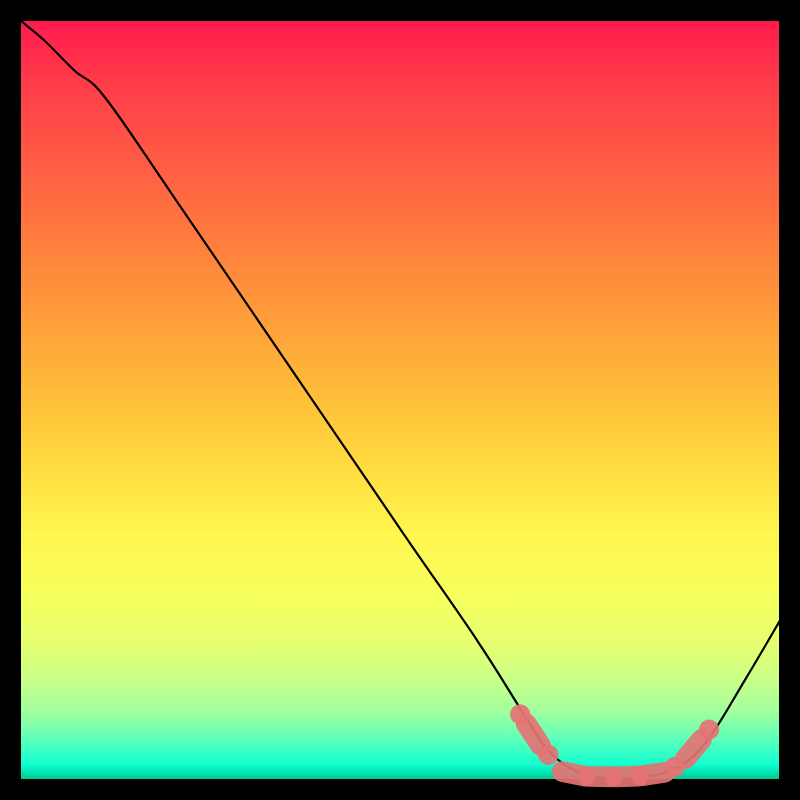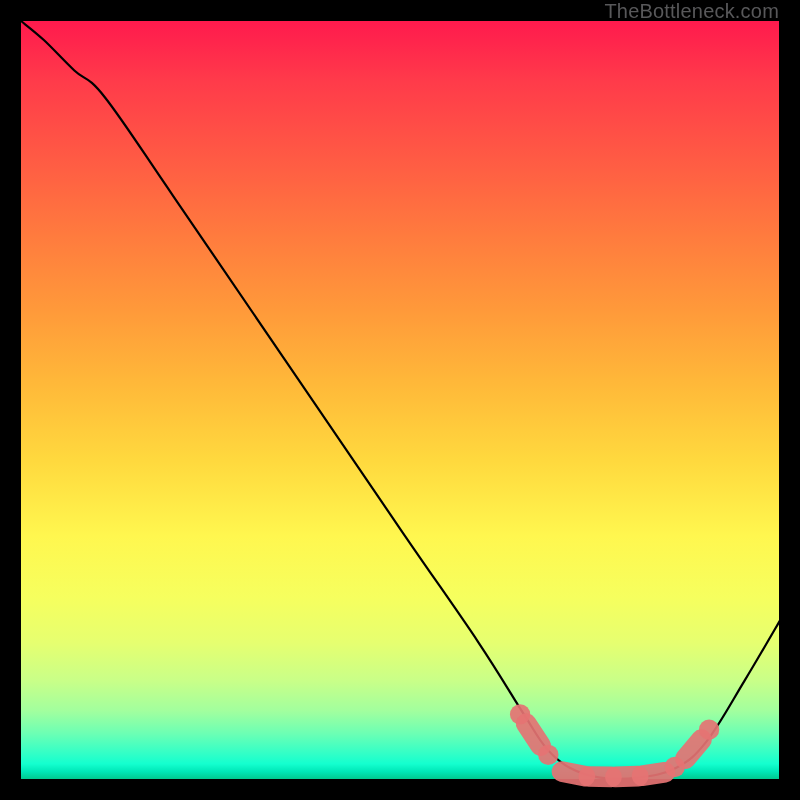--- a/index.html
+++ b/index.html
@@ -63,21 +63,20 @@
   }
   .dot {
     fill: #e57373;
     opacity: 0.92;
   }
 </style>
 </head>
 <body>
 
 <div class="container">
-  <div class="watermark">TheBottleneck.com</div>
   <div class="plot-area">
     <svg class="curve" viewBox="0 0 762 762">
       <path id="curve-path" class="curve-path" d="M 0.00 0.00 C 4.11 3.43, 13.26 10.13, 22.86 19.05 C 32.46 27.97, 42.37 39.24, 53.34 49.53 C 64.31 59.82, 65.99 53.57, 83.82 76.20 C 101.65 98.83, 119.48 127.25, 152.40 175.26 C 185.32 223.27, 225.55 282.55, 266.70 342.90 C 307.85 403.25, 346.71 460.48, 381.00 510.54 C 415.29 560.60, 435.25 588.11, 457.20 621.03 C 479.15 653.95, 490.58 674.22, 502.92 693.42 C 515.26 712.62, 517.55 718.11, 525.78 727.71 C 534.01 737.31, 539.04 741.55, 548.64 746.76 C 558.24 751.97, 566.78 754.88, 579.12 756.67 C 591.46 758.45, 603.50 758.45, 617.22 756.67 C 630.94 754.88, 642.98 753.34, 655.32 746.76 C 667.66 740.18, 673.46 735.86, 685.80 720.09 C 698.14 704.32, 710.18 681.76, 723.90 659.13 C 737.62 636.50, 755.14 606.02, 762.00 594.36"></path>
       <g id="markers-group">
           <circle cx="499.11" cy="693.42" r="10.17" class="dot"></circle>
           <line x1="505.21" y1="702.56" x2="519.68" y2="724.66" stroke="#e57373" stroke-opacity="0.92" stroke-width="20.66" stroke-linecap="round"></line>
           <circle cx="527.30" cy="733.81" r="10.17" class="dot"></circle>
           <line x1="541.02" y1="750.57" x2="563.88" y2="755.14" stroke="#e57373" stroke-opacity="0.92" stroke-width="20.66" stroke-linecap="round"></line>
           <line x1="567.69" y1="755.52" x2="590.55" y2="755.90" stroke="#e57373" stroke-opacity="0.92" stroke-width="20.66" stroke-linecap="round"></line>
           <line x1="594.36" y1="755.90" x2="617.22" y2="755.14" stroke="#e57373" stroke-opacity="0.92" stroke-width="20.66" stroke-linecap="round"></line>

